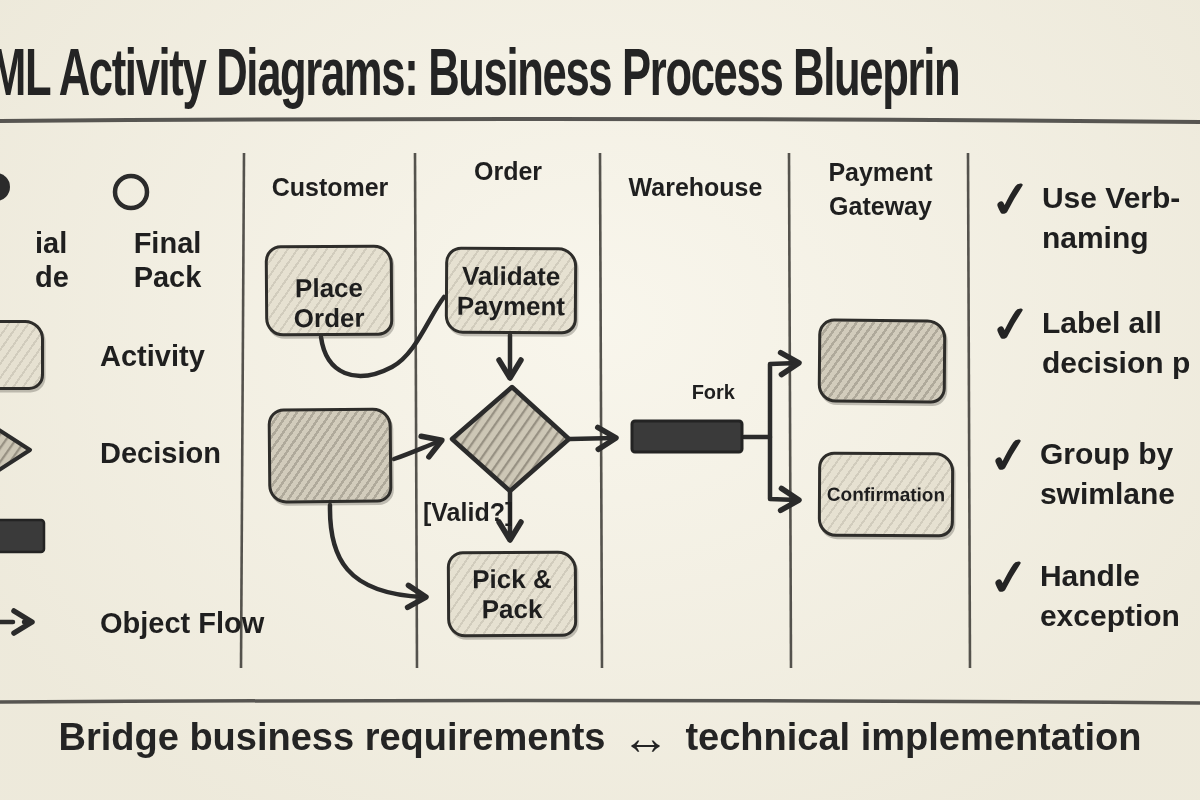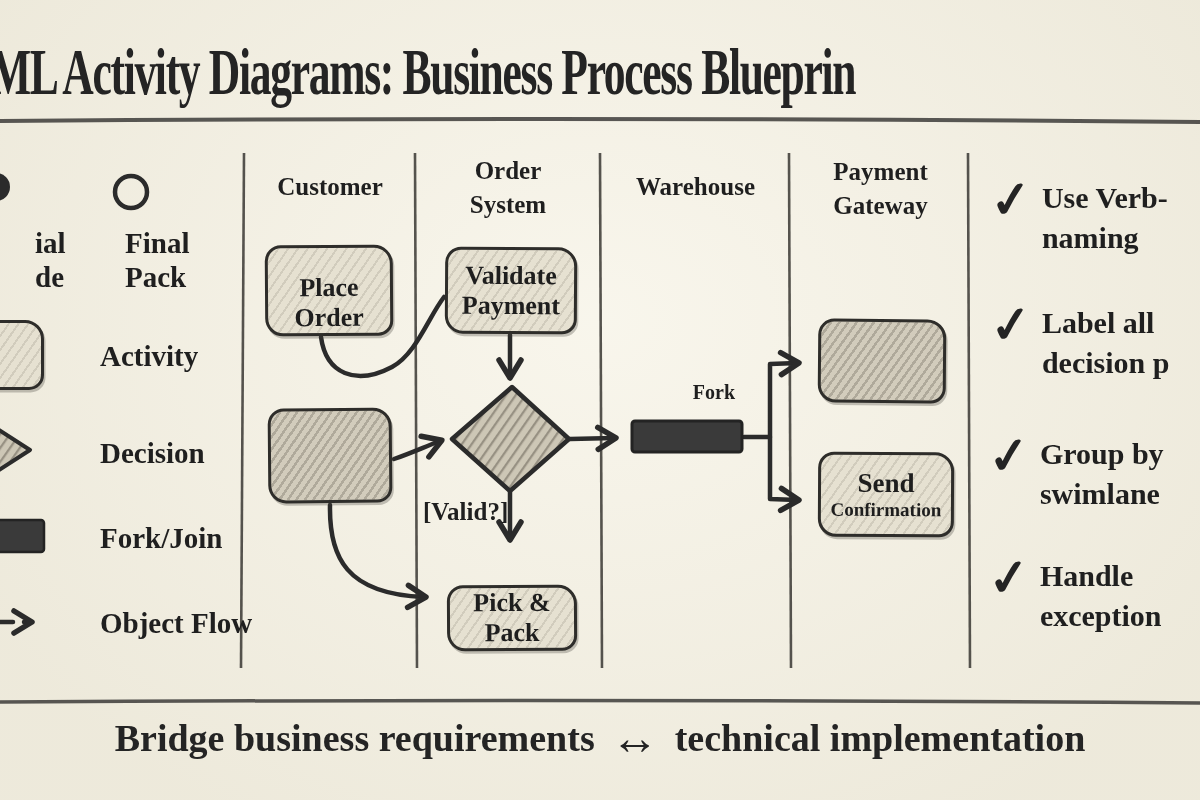--- a/index.html
+++ b/index.html
@@ -1,20 +1,20 @@
 <!DOCTYPE html>
 <html><head>
 <meta charset="utf-8">
 <style>
   html,body { margin:0; padding:0; }
   .canvas {
     position:relative; width:1200px; height:800px; overflow:hidden;
     background: #f5f1e2;
     background-image: radial-gradient(ellipse at 50% 40%, rgba(255,255,255,0.35), rgba(0,0,0,0.03) 85%);
-    font-family:Liberation Serif, serif;
+    font-family:Liberation Sans, sans-serif;
     color:#2b2b2b;
   }
   .abs { position:absolute; }
   .title {
     top:34px; left:-10px; font-size:66px; font-weight:bold; white-space:nowrap;
     letter-spacing:-2px; transform:scaleX(0.66); transform-origin:left center; color:#242424;
   }
   svg.overlay { position:absolute; inset:0; pointer-events:none; }
   .lane-header { font-weight:bold; font-size:25px; text-align:center; line-height:34px; color:#1f1f1f; }
   .sketch-box {
@@ -91,36 +91,34 @@
 
     <polygon points="512,387 569,439 510,491 452,439" fill="url(#hatch)" stroke="#2b2b2b" stroke-width="4.5" stroke-linejoin="round"></polygon>
 
     <rect x="632" y="421" width="110" height="31" rx="3" fill="#3a3a3a" stroke="#232323" stroke-width="3"></rect>
   </svg>
 
   <div class="legend-label" style="left:0; top:226; top:226px; width:45px;">
     <span style="display:block">ial</span>
     <span style="display:block">de</span>
   </div>
-  <div class="legend-label" style="left:90px; top:226px; width:85px; text-align:left;">
+  <div class="legend-label" style="left:90px; top:226px; width:85px; text-align:center;">
     <span style="display:block">Final</span>
     <span style="display:block">Pack</span>
   </div>
   <div class="sketch-box" style="left:-34px; top:320px; width:78px; height:70px;"></div>
   <div class="legend-label" style="left:65px; top:339px;">Activity</div>
   <div class="legend-label" style="left:65px; top:436px;">Decision</div>
-  <div class="legend-label" style="left:65px; top:521px;">Fork/Join</div>
   <div class="legend-label" style="left:65px; top:606px;">Object Flow</div>
 
   <div class="abs lane-header" style="left:246px; top:170px; width:168px;">
     <span>Customer</span>
   </div>
   <div class="abs lane-header" style="left:418px; top:154px; width:180px;">
     <span style="display:block">Order</span>
-    <span style="display:block">System</span>
   </div>
   <div class="abs lane-header" style="left:603px; top:170px; width:185px;">
     <span>Warehouse</span>
   </div>
   <div class="abs lane-header" style="left:793px; top:155px; width:175px;">
     <span style="display:block">Payment</span>
     <span style="display:block">Gateway</span>
   </div>
 
   <div class="sketch-box" style="left:265px; top:245px; width:128px; height:91px; transform:rotate(-0.4deg);justify-content:flex-end;">
@@ -129,30 +127,29 @@
       <span style="display:block">Order</span>
     </div>
   </div>
   <div class="sketch-box" style="left:445px; top:247px; width:132px; height:87px; transform:rotate(0.35deg);">
     <div class="box-label">
       <span style="display:block">Validate</span>
       <span style="display:block">Payment</span>
     </div>
   </div>
   <div class="sketch-box shaded" style="left:268px; top:408px; width:124px; height:95px; transform:rotate(-0.5deg);"></div>
-  <div class="sketch-box" style="left:447px; top:551px; width:130px; height:66px; transform:rotate(-0.3deg);margin-top:34px;">
+  <div class="sketch-box" style="left:447px; top:551px; width:130px; height:86px; transform:rotate(-0.3deg);">
     <div class="box-label">
       <span style="display:block">Pick &amp;</span>
       <span style="display:block">Pack</span>
     </div>
   </div>
   <div class="sketch-box shaded" style="left:818px; top:319px; width:128px; height:84px; transform:rotate(0.5deg);"></div>
   <div class="sketch-box" style="left:818px; top:452px; width:136px; height:85px; transform:rotate(0.3deg);">
     <div class="box-label" style="font-size:27px; line-height:29px;">
-      <span style="display:block">Send</span>
       <span class="small">Confirmation</span>
     </div>
   </div>
 
   <div class="annot" style="left:645px; top:381px; width:90px; text-align:right; font-size:20px;">Fork</div>
   <div class="annot" style="left:423px; top:498px; font-size:25px;">[Valid?]</div>
 
   <div class="check-row" style="left:990px; top:178px;">
     <span class="check-glyph">✓</span>
     <span class="check-text">

